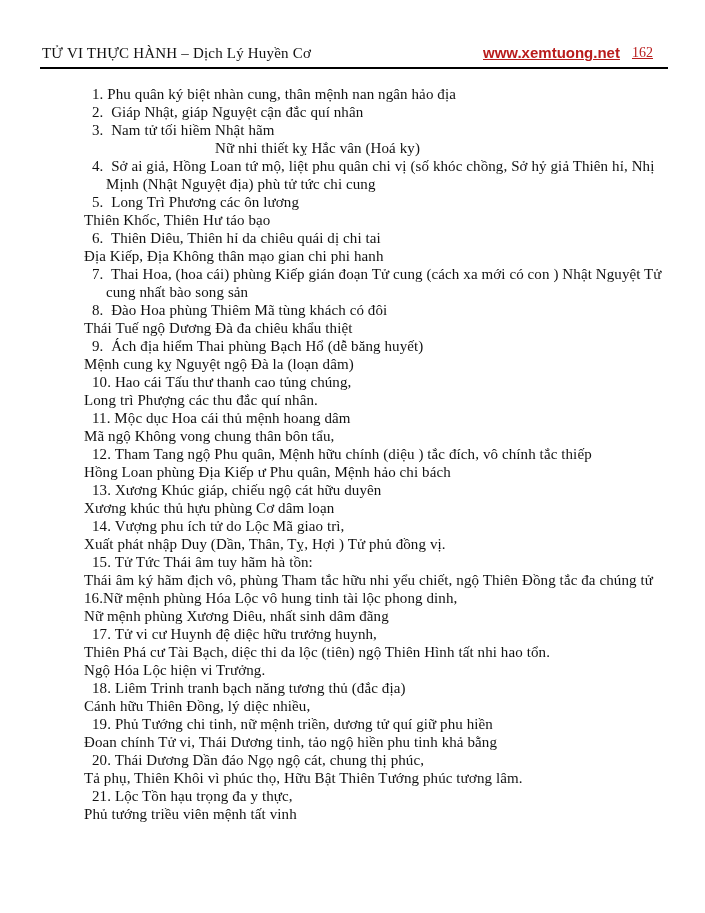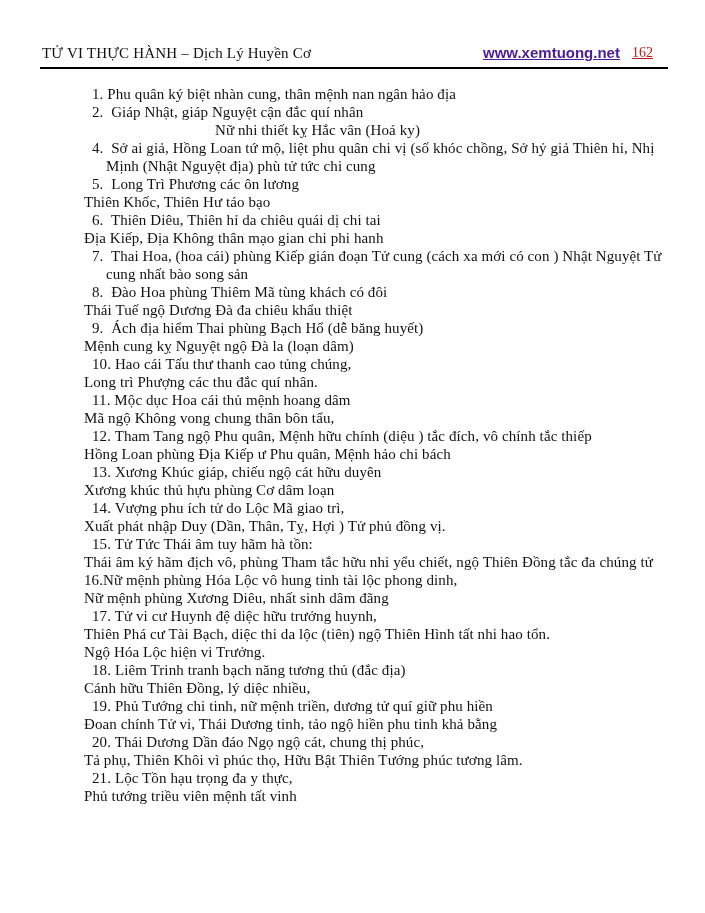--- a/index.html
+++ b/index.html
@@ -21,21 +21,21 @@
     letter-spacing: 0.2px;
     white-space: pre;
   }
   .header-link {
     position: absolute;
     left: 483px;
     top: 44px;
     font-family: "Liberation Sans", sans-serif;
     font-size: 15px;
     font-weight: bold;
-    color: #4c1d95;
+    color: #b91c1c;
     text-decoration: underline;
     white-space: pre;
     cursor: pointer;
   }
   .page-number {
     position: absolute;
     left: 632px;
     top: 45px;
     font-size: 14px;
     color: #b91c1c;
@@ -73,20 +73,21 @@
 
 <div class="page">
   <div class="header-title">TỬ VI THỰC HÀNH – Dịch Lý Huyền Cơ</div>
   <a class="header-link">www.xemtuong.net</a>
   <div class="page-number">162</div>
   <div class="header-rule"></div>
 
   <div class="content">
       <div class="line num">1. Phu quân ký biệt nhàn cung, thân mệnh nan ngân hảo địa</div>
       <div class="line num">2.  Giáp Nhật, giáp Nguyệt cận đắc quí nhân</div>
+      <div class="line num">3.  Nam tử tối hiềm Nhật hãm</div>
       <div class="line center">Nữ nhi thiết kỵ Hắc vân (Hoá ky)</div>
       <div class="line num">4.  Sở ai giả, Hồng Loan tứ mộ, liệt phu quân chi vị (số khóc chồng, Sở hỷ giả Thiên hỉ, Nhị</div>
       <div class="line hang">Mịnh (Nhật Nguyệt địa) phù tử tức chi cung</div>
       <div class="line num">5.  Long Trì Phương các ôn lương</div>
       <div class="line cont">Thiên Khốc, Thiên Hư táo bạo</div>
       <div class="line num">6.  Thiên Diêu, Thiên hỉ da chiêu quái dị chi tai</div>
       <div class="line cont">Địa Kiếp, Địa Không thân mạo gian chi phi hanh</div>
       <div class="line num">7.  Thai Hoa, (hoa cái) phùng Kiếp gián đoạn Tử cung (cách xa mới có con ) Nhật Nguyệt Tử</div>
       <div class="line hang">cung nhất bào song sản</div>
       <div class="line num">8.  Đào Hoa phùng Thiêm Mã tùng khách có đôi</div>

